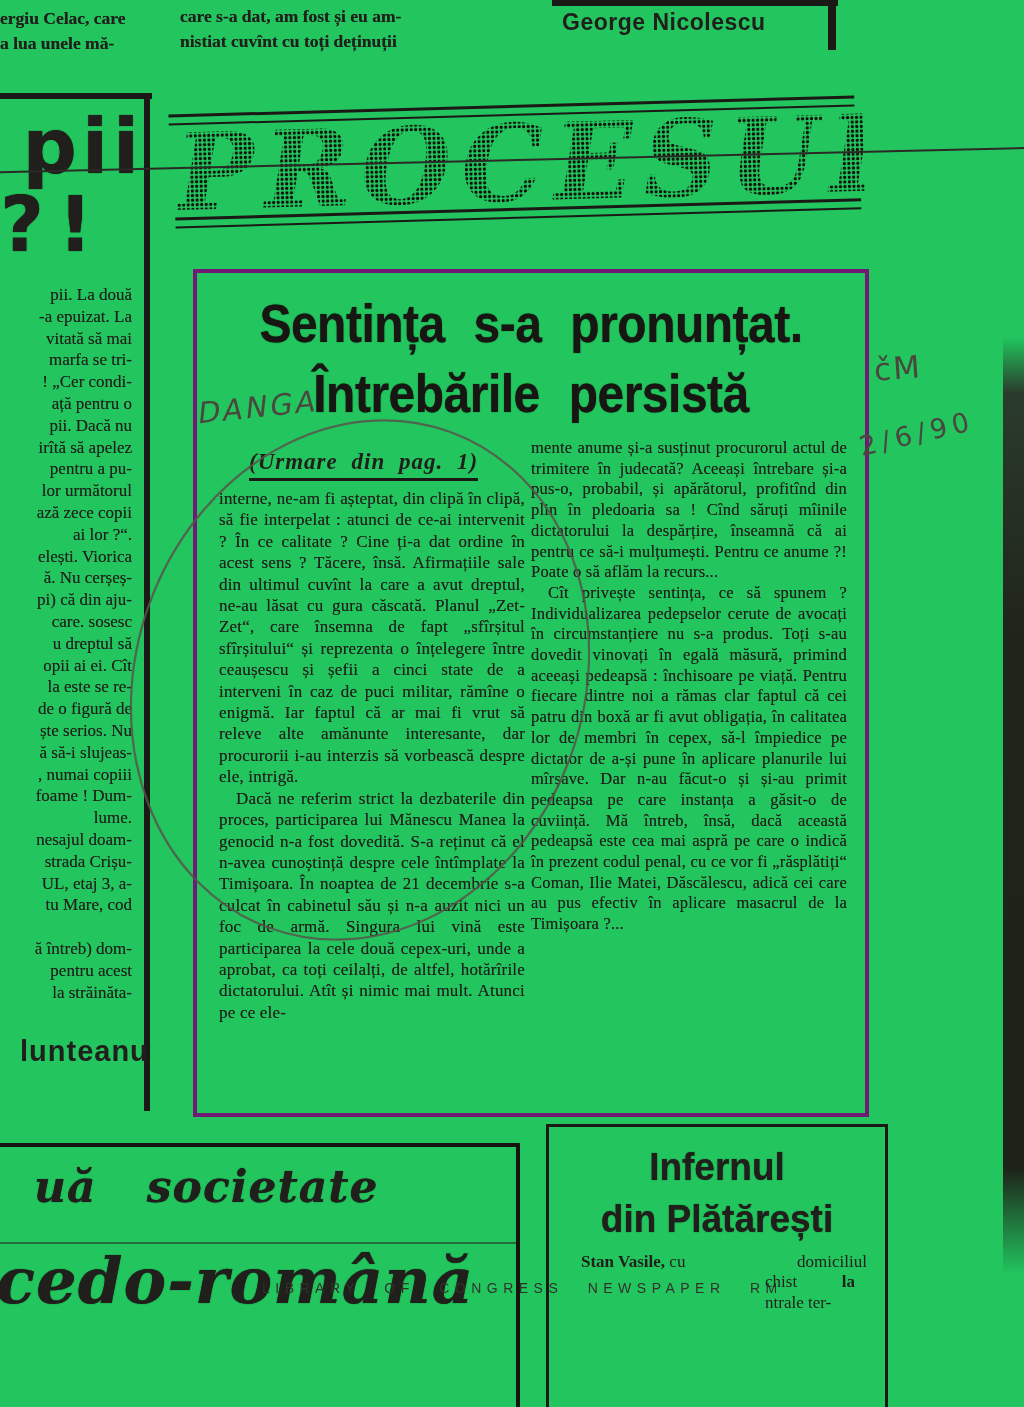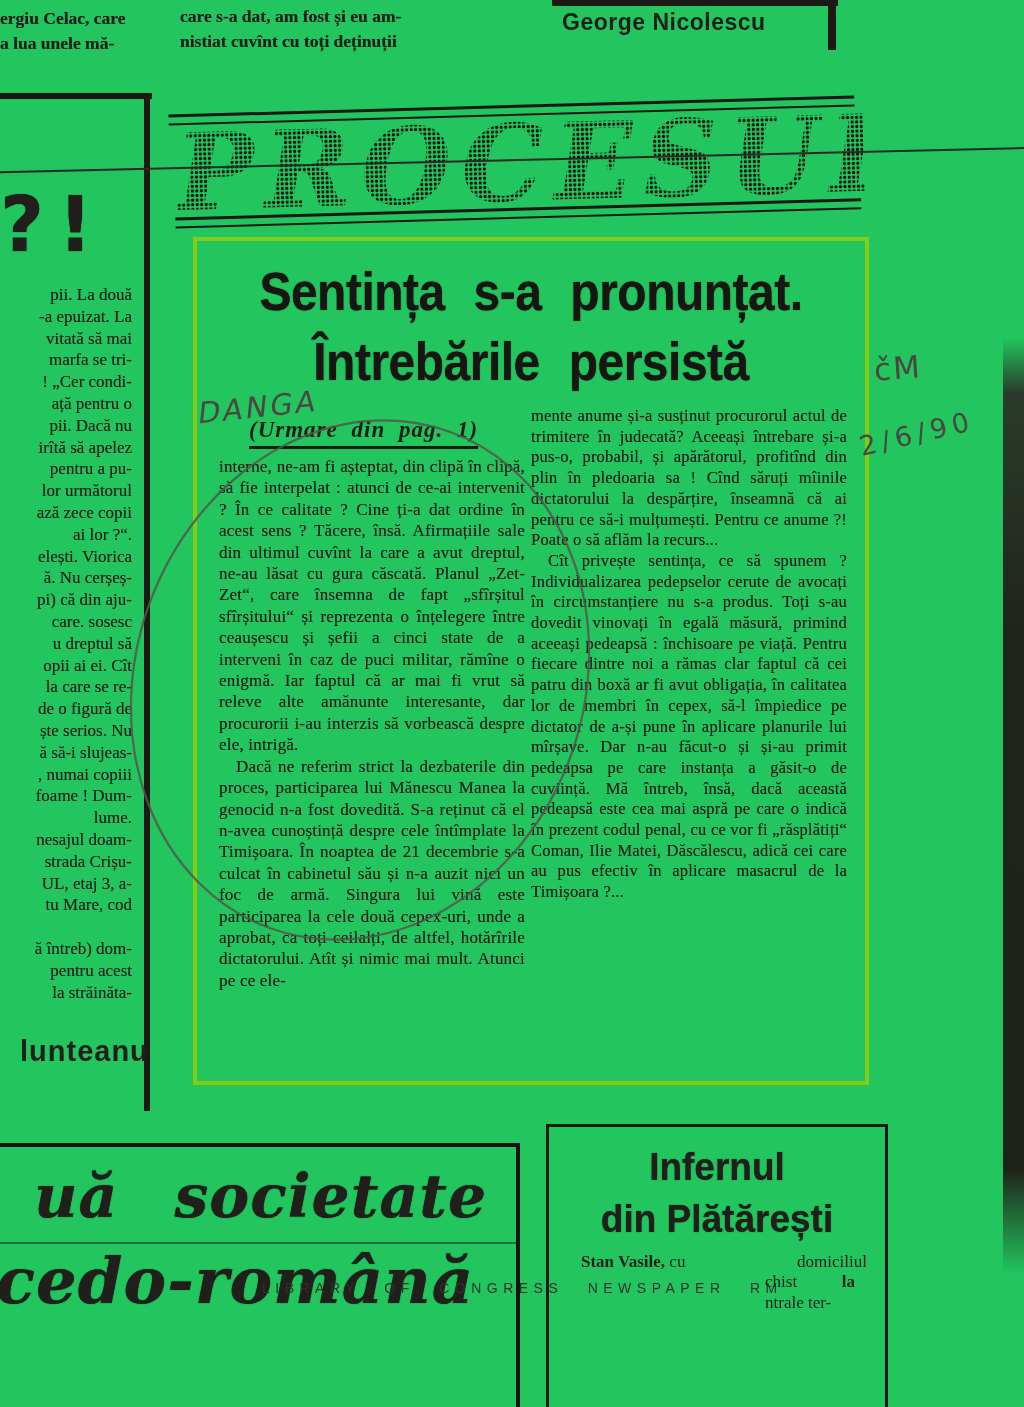--- a/index.html
+++ b/index.html
@@ -24,21 +24,21 @@
       background-image:radial-gradient(circle,#131109 42%,rgba(19,17,9,.25) 55%,transparent 62%);
       background-size:4.5px 4.5px;-webkit-background-clip:text;background-clip:text;color:transparent;
       transform:scaleY(1.02);}
   
   .lm-big{font-family:"DejaVu Sans",sans-serif;font-weight:bold;font-size:76px;line-height:70px;
           letter-spacing:5px;text-shadow:0 0 1px #15130f;}
   .lm-line{min-height:21.8px;font-size:17px;line-height:21.8px;text-align:right;padding-right:8px;
            white-space:nowrap;text-shadow:0 0 .5px rgba(25,22,18,.5);}
   .lm-sig{font-family:"Liberation Sans",sans-serif;font-weight:bold;font-size:29px;letter-spacing:1px;}
   
-  #article-box{left:193px;top:237px;width:668px;height:840px;border:4px solid #84cc16;overflow:hidden;}
+  #article-box{left:193px;top:269px;width:668px;height:840px;border:4px solid #701a75;overflow:hidden;}
   .art-headline{font-family:"Liberation Sans",sans-serif;font-weight:bold;font-size:48px;
       line-height:64px;text-align:center;word-spacing:16px;letter-spacing:-.5px;
       transform:scaleY(1.1);transform-origin:top center;color:#181613;
       text-shadow:0 0 1px rgba(20,18,14,.8);}
   .cont-note{display:inline-block;font-style:italic;font-weight:bold;font-size:23px;
       letter-spacing:1px;word-spacing:7px;border-bottom:3px solid #1b1916;padding-bottom:3px;}
   
   #bl-box{left:-12px;top:1143px;width:524px;height:270px;border:4px solid #161410;}
   .slab{font-family:"DejaVu Serif",serif;font-weight:bold;font-style:italic;white-space:nowrap;
         text-shadow:0 0 1px rgba(15,13,10,.8);}
@@ -79,41 +79,42 @@
 
   <div class="abs bar" style="left:0;top:93px;width:152px;height:6px;"></div>
   <div class="abs bar" style="left:144px;top:93px;width:6px;height:1018px;"></div>
 
   <div id="masthead" class="abs">
     <div class="double-rule" style="margin:10px 8px 0 12px;"></div>
     <div id="masthead-title" style="margin:-4px 0 0 18px;">PROCESUL</div>
     <div class="double-rule" style="margin:-8px 4px 0 16px;"></div>
   </div>
 
+  <div class="abs lm-big" style="left:8px;top:112px;width:136px;text-align:right;">pii</div>
   <div class="abs lm-big" style="left:0;top:190px;width:136px;text-align:left;letter-spacing:14px;">?!</div>
   <div class="abs" style="left:0;top:284px;width:140px;">
       <div class="lm-line">pii. La două</div>
       <div class="lm-line">-a epuizat. La</div>
       <div class="lm-line">vitată să mai</div>
       <div class="lm-line">marfa se tri-</div>
       <div class="lm-line">! „Cer condi-</div>
       <div class="lm-line">ață pentru o</div>
       <div class="lm-line">pii. Dacă nu</div>
       <div class="lm-line">irîtă să apelez</div>
       <div class="lm-line">pentru a pu-</div>
       <div class="lm-line">lor următorul</div>
       <div class="lm-line">ază zece copii</div>
       <div class="lm-line">ai lor ?“.</div>
       <div class="lm-line">elești. Viorica</div>
       <div class="lm-line">ă. Nu cerșeș-</div>
       <div class="lm-line">pi) că din aju-</div>
       <div class="lm-line">care. sosesc</div>
       <div class="lm-line">u dreptul să</div>
       <div class="lm-line">opii ai ei. Cît</div>
-      <div class="lm-line">la care se re-</div>
+      <div class="lm-line">la este se re-</div>
       <div class="lm-line">de o figură de</div>
       <div class="lm-line">ște serios. Nu</div>
       <div class="lm-line">ă să-i slujeas-</div>
       <div class="lm-line">, numai copiii</div>
       <div class="lm-line">foame ! Dum-</div>
       <div class="lm-line">lume.</div>
       <div class="lm-line">nesajul doam-</div>
       <div class="lm-line">strada Crișu-</div>
       <div class="lm-line">UL, etaj 3, a-</div>
       <div class="lm-line">tu Mare, cod</div>
@@ -148,21 +149,21 @@
 
   <div class="abs pen" style="left:198px;top:390px;font-size:29px;letter-spacing:3px;transform:rotate(-6deg) skewX(-12deg);">DANGA</div>
   <div class="abs pen" style="left:874px;top:350px;font-size:31px;letter-spacing:2px;transform:rotate(-4deg);">čM</div>
   <div class="abs pen" style="left:858px;top:418px;font-size:27px;letter-spacing:5px;transform:rotate(-13deg);">2/6/90</div>
 
   <svg class="abs overlay" width="1024" height="1407" viewBox="0 0 1024 1407">
     <ellipse cx="360" cy="680" rx="224" ry="264" transform="rotate(20 360 680)" fill="none" stroke="#57544b" stroke-width="2.2" opacity="0.85"></ellipse>
   </svg>
 
   <div id="bl-box" class="abs">
-    <div class="slab" style="position:absolute;left:42px;top:14px;font-size:60px;word-spacing:34px;letter-spacing:1px;">uă societate</div>
+    <div class="slab" style="position:absolute;left:42px;top:14px;font-size:44px;word-spacing:34px;letter-spacing:1px;">uă societate</div>
     <div class="abs" style="left:0;top:95px;width:100%;height:2px;background:rgba(40,38,33,.55);"></div>
     <div class="slab" style="position:absolute;left:4px;top:96px;font-size:64px;letter-spacing:1px;">cedo-română</div>
   </div>
 
   <div id="br-box" class="abs">
     <div class="inf-headline" style="margin-top:14px;">
       <div>Infernul</div>
       <div>din Plătărești</div>
     </div>
     <div class="br-body" style="display:flex;justify-content:space-between;margin:10px 18px 0 32px;">

